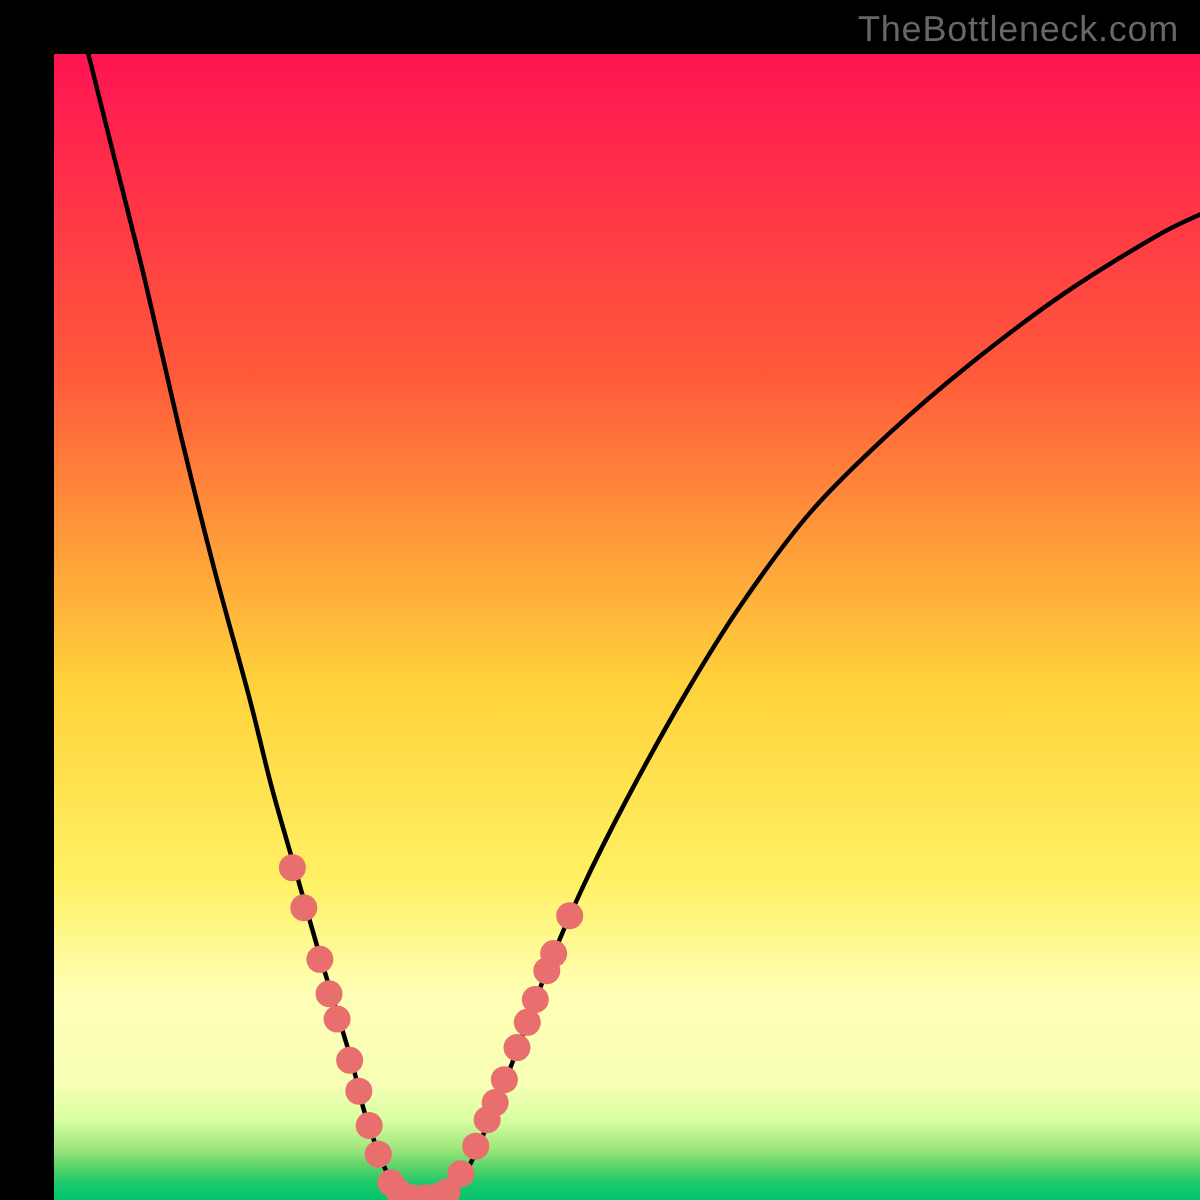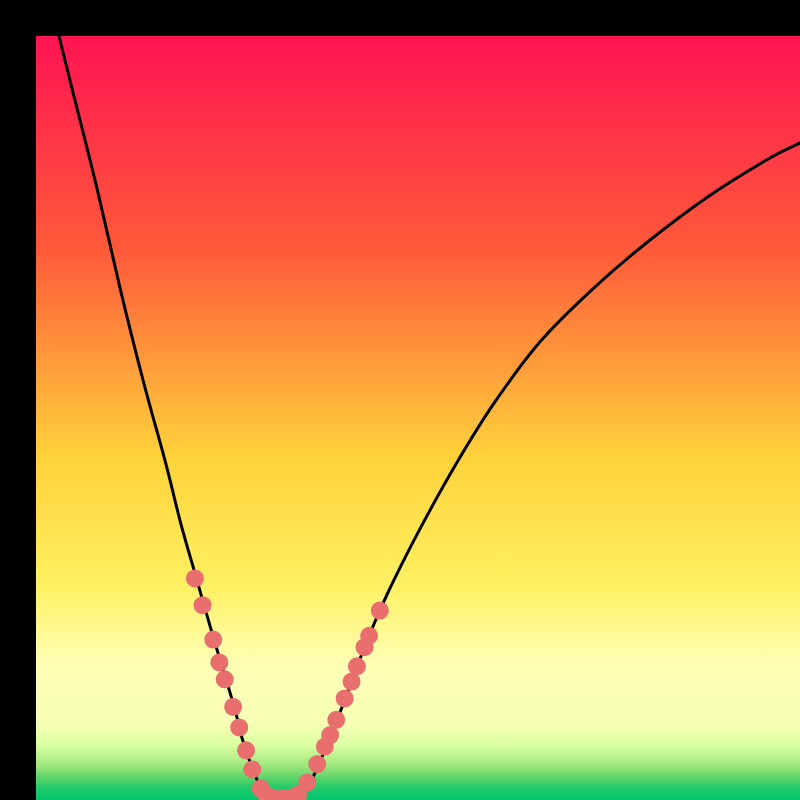--- a/index.html
+++ b/index.html
@@ -74,13 +74,14 @@
         <circle cx="330.14" cy="735.06" r="9" fill="#e86f6e"></circle>
         <circle cx="336.25" cy="719.78" r="9" fill="#e86f6e"></circle>
         <circle cx="344.66" cy="698.39" r="9" fill="#e86f6e"></circle>
         <circle cx="351.53" cy="681.58" r="9" fill="#e86f6e"></circle>
         <circle cx="356.88" cy="666.30" r="9" fill="#e86f6e"></circle>
         <circle cx="364.52" cy="647.20" r="9" fill="#e86f6e"></circle>
         <circle cx="369.10" cy="635.74" r="9" fill="#e86f6e"></circle>
         <circle cx="379.80" cy="610.53" r="9" fill="#e86f6e"></circle>
       </g>
     </svg>
+  <div id="watermark">TheBottleneck.com</div>
 </div>
 
 </body></html>

